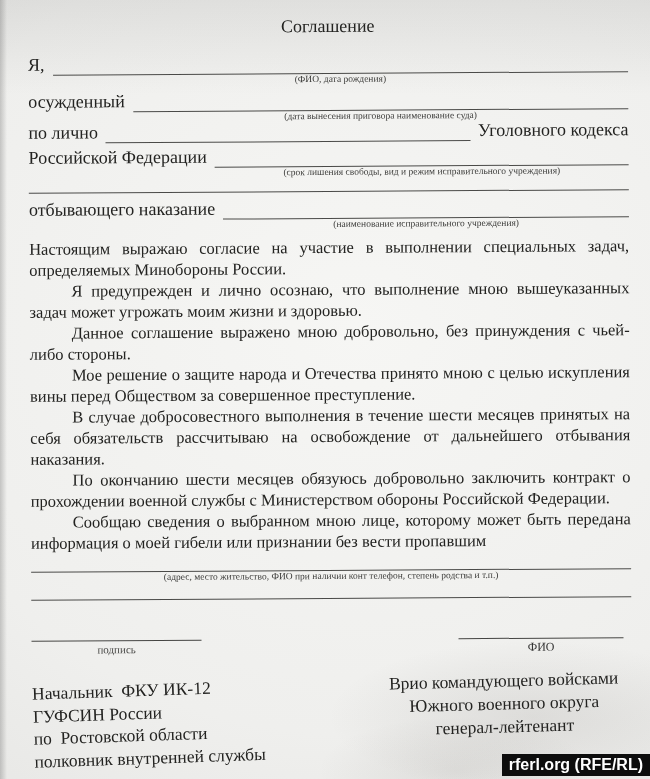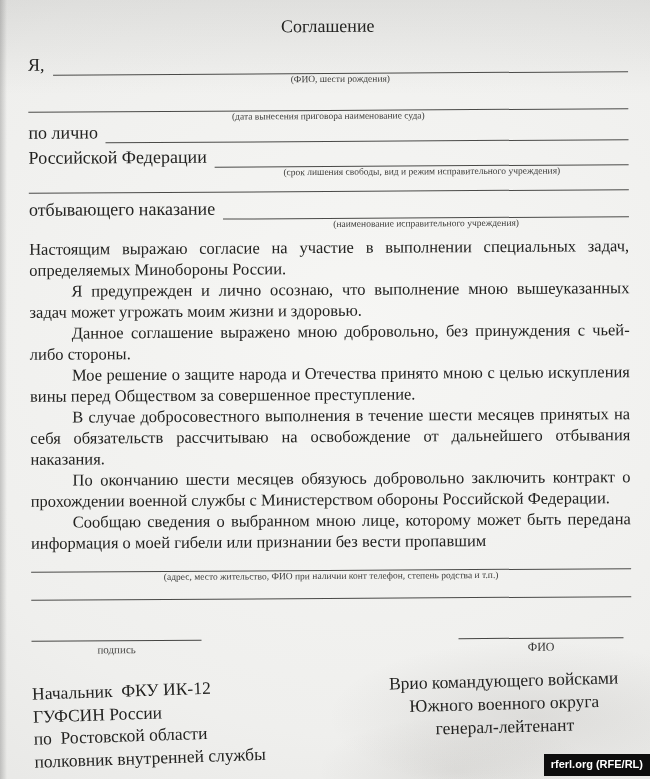--- a/index.html
+++ b/index.html
@@ -84,48 +84,50 @@
   .right-block{
     font-size:17.5px;line-height:23px;
     text-align:center;
     margin-top:-8px;margin-right:14px;
     transform:rotate(-1.2deg);transform-origin:left top;
   }
   .watermark{
     position:absolute;right:0;bottom:3px;
     background:#0d0d0d;color:#ffffff;
     font-family:"Liberation Sans","DejaVu Sans",sans-serif;
-    font-weight:bold;font-size:11px;line-height:13px;
+    font-weight:bold;font-size:16px;line-height:13px;
     padding:4px 7px 5px 7px;
   }
 </style>
 </head>
 <body>
 
 <div class="photo">
   <div class="page">
 
     <div class="title">Соглашение</div>
 
     <div class="field-row mb14">
       <span class="flabel">Я,</span>
       <span class="blank">
-        <span class="caption">(ФИО, шести рождения)</span>
+        <span class="caption">(ФИО, дата рождения)</span>
       </span>
     </div>
 
     <div class="field-row mb8">
+      <span class="flabel">осужденный</span>
       <span class="blank">
         <span class="caption">(дата вынесения приговора наименование суда)</span>
       </span>
     </div>
 
     <div class="field-row mb2">
       <span class="flabel">по лично</span>
       <span class="blank"></span>
+      <span class="suffix">Уголовного кодекса</span>
     </div>
 
     <div class="field-row mb24">
       <span class="flabel">Российской Федерации</span>
       <span class="blank">
         <span class="caption">(срок лишения свободы, вид и режим исправительного учреждения)</span>
       </span>
     </div>
 
     <div class="rule mb4"></div>

